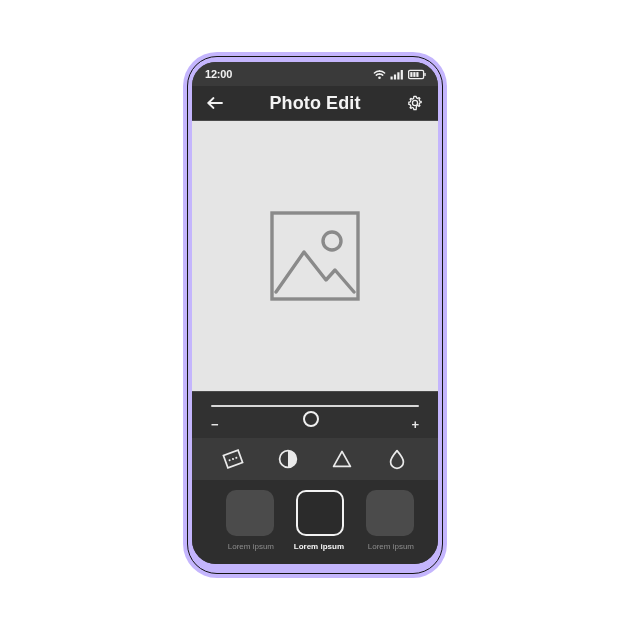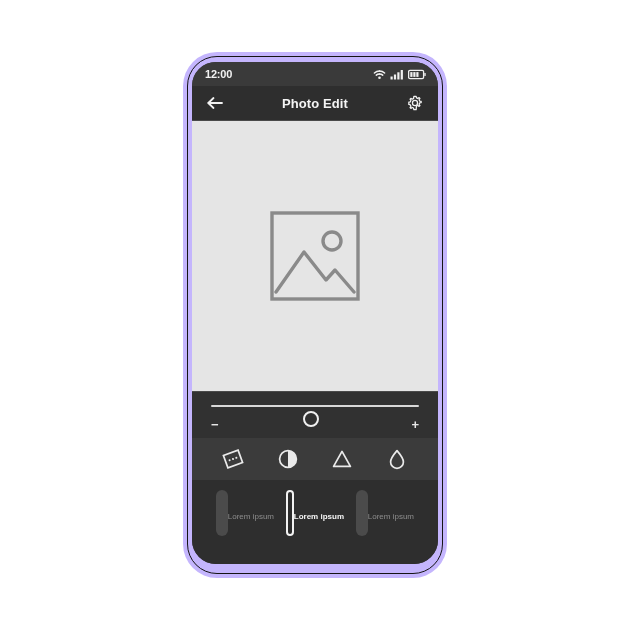--- a/index.html
+++ b/index.html
@@ -81,21 +81,21 @@
     background: #2e2e2e;
     display: flex;
     align-items: center;
     justify-content: space-between;
     padding: 0 12px;
     box-sizing: border-box;
     flex: 0 0 auto;
   }
   .app-bar-title {
     color: #f4f4f4;
-    font-size: 13px;
+    font-size: 18px;
     font-weight: bold;
     letter-spacing: 0.1px;
   }
   .appbar-btn {
     width: 22px;
     height: 22px;
     display: flex;
     align-items: center;
     justify-content: center;
   }
@@ -181,22 +181,22 @@
     display: flex;
     align-items: flex-start;
     justify-content: center;
     gap: 12px;
     padding: 10px 16px 0 16px;
     box-sizing: border-box;
   }
   .thumb-item {
     width: 58px;
     display: flex;
-    flex-direction: row;
-    align-items: center;
+    flex-direction: column;
+    align-items: flex-end;
   }
   .thumb-box {
     width: 48px;
     height: 46px;
     border-radius: 10px;
     background: #4b4b4b;
     box-sizing: border-box;
   }
   .thumb-item.selected .thumb-box {
     background: #2b2b2b;

